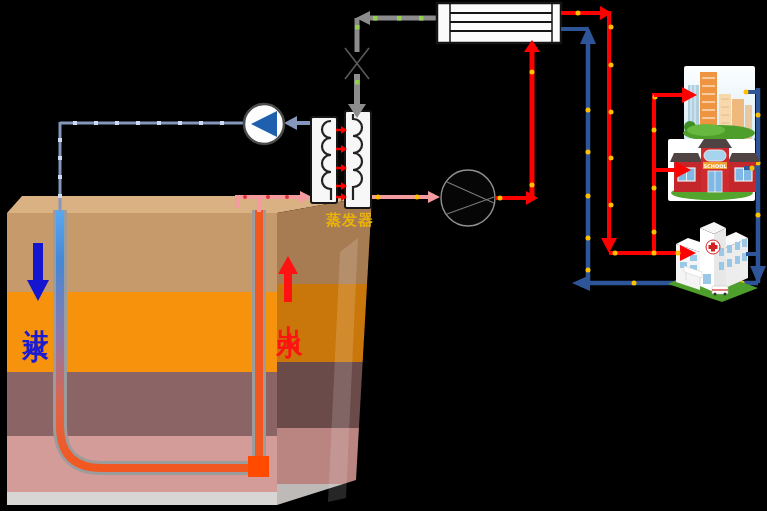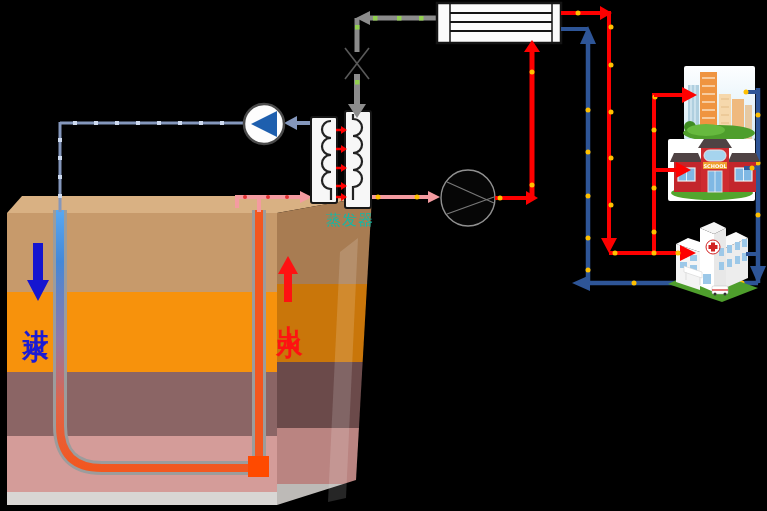--- a/index.html
+++ b/index.html
@@ -4,22 +4,22 @@
 <style>
   html,body{margin:0;padding:0;background:#000;}
   .stage{position:relative;width:767px;height:511px;background:#000;overflow:hidden;
          font-family:"DejaVu Sans",sans-serif;}
   .stage svg{position:absolute;left:0;top:0;}
   .vlabel{position:absolute;writing-mode:vertical-rl;text-orientation:upright;
           font-weight:bold;font-size:26px;line-height:1;letter-spacing:7px;
           font-family:"DejaVu Sans",sans-serif;}
   .label-inlet{left:23px;top:309px;color:#1B1BD4;}
   .label-outlet{left:277px;top:305px;color:#FE1212;}
-  .label-evap{position:absolute;left:326px;top:211px;color:#14b8a6;
-              font-size:15px;font-weight:normal;letter-spacing:1px;}
+  .label-evap{position:absolute;left:326px;top:211px;color:#eab308;
+              font-size:15px;font-weight:bold;letter-spacing:1px;}
 </style>
 </head>
 <body>
 
 <div class="stage">
 <svg width="767" height="511" viewBox="0 0 767 511">
   <defs>
     <linearGradient id="gSide" gradientUnits="userSpaceOnUse" x1="0" y1="196" x2="0" y2="505">
       <stop offset="0" stop-color="#A87C52"></stop>
           <stop offset="0.285" stop-color="#A87C52"></stop>

